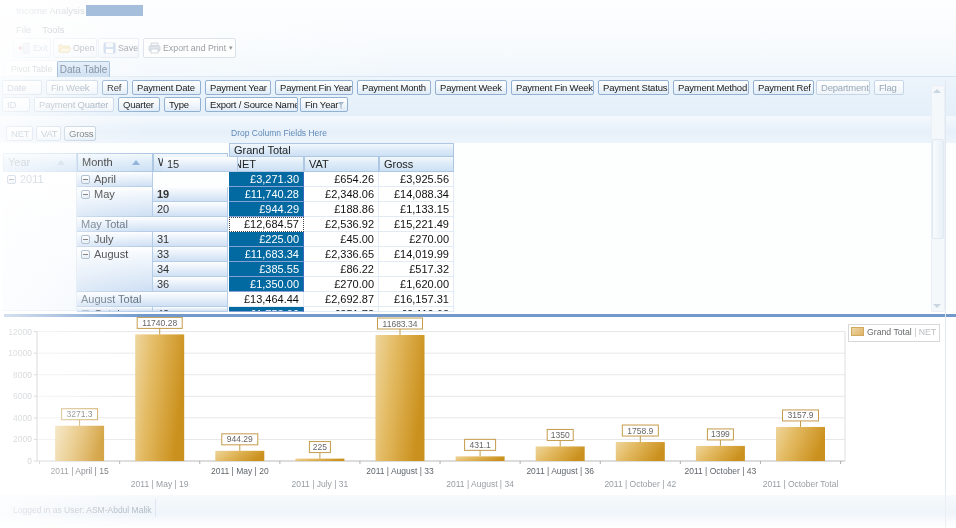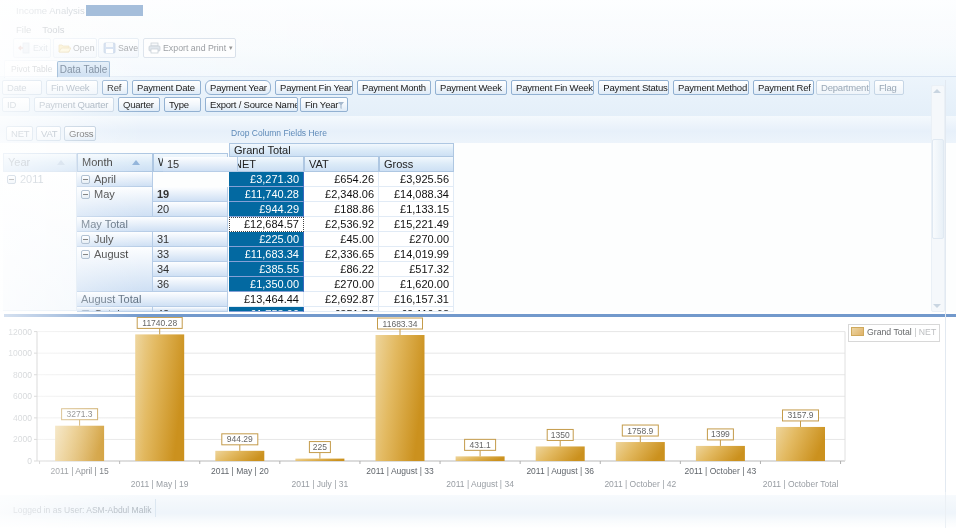--- a/index.html
+++ b/index.html
@@ -80,26 +80,26 @@
 
   <div id="tabPivotBox" class="abs"></div>
   <div id="tabPivot" class="abs">Pivot Table</div>
   <div id="tabData" class="abs">Data Table</div>
   <div id="tabline" class="abs"></div>
 
   <div class="fb dim" style="left:2px;top:80px;width:40px;">Date</div>
   <div class="fb dim" style="left:46px;top:80px;width:52px;">Fin Week</div>
   <div class="fb" style="left:102px;top:80px;width:26px;">Ref</div>
   <div class="fb" style="left:132px;top:80px;width:69px;">Payment Date</div>
-  <div class="fb" style="left:205px;top:80px;width:66px;border-radius:6px;">Payment Year</div>
+  <div class="fb" style="left:205px;top:80px;width:66px;">Payment Year</div>
   <div class="fb" style="left:275px;top:80px;width:78px;">Payment Fin Year</div>
   <div class="fb" style="left:357px;top:80px;width:74px;">Payment Month</div>
   <div class="fb" style="left:435px;top:80px;width:72px;">Payment Week</div>
   <div class="fb" style="left:511px;top:80px;width:83px;">Payment Fin Week</div>
-  <div class="fb" style="left:598px;top:80px;width:71px;text-align:center;">Payment Status</div>
+  <div class="fb" style="left:598px;top:80px;width:71px;">Payment Status</div>
   <div class="fb" style="left:673px;top:80px;width:76px;">Payment Method</div>
   <div class="fb" style="left:753px;top:80px;width:61px;">Payment Ref</div>
   <div class="fb dim" style="left:816px;top:80px;width:54px;">Department</div>
   <div class="fb dim" style="left:874px;top:80px;width:30px;">Flag</div>
 
   <div class="fb dim" style="left:2px;top:97px;width:28px;">ID</div>
   <div class="fb dim" style="left:34px;top:97px;width:80px;">Payment Quarter</div>
   <div class="fb" style="left:118px;top:97px;width:42px;">Quarter</div>
   <div class="fb" style="left:164px;top:97px;width:37px;">Type</div>
   <div class="fb" style="left:205px;top:97px;width:93px;">Export / Source Name</div>

